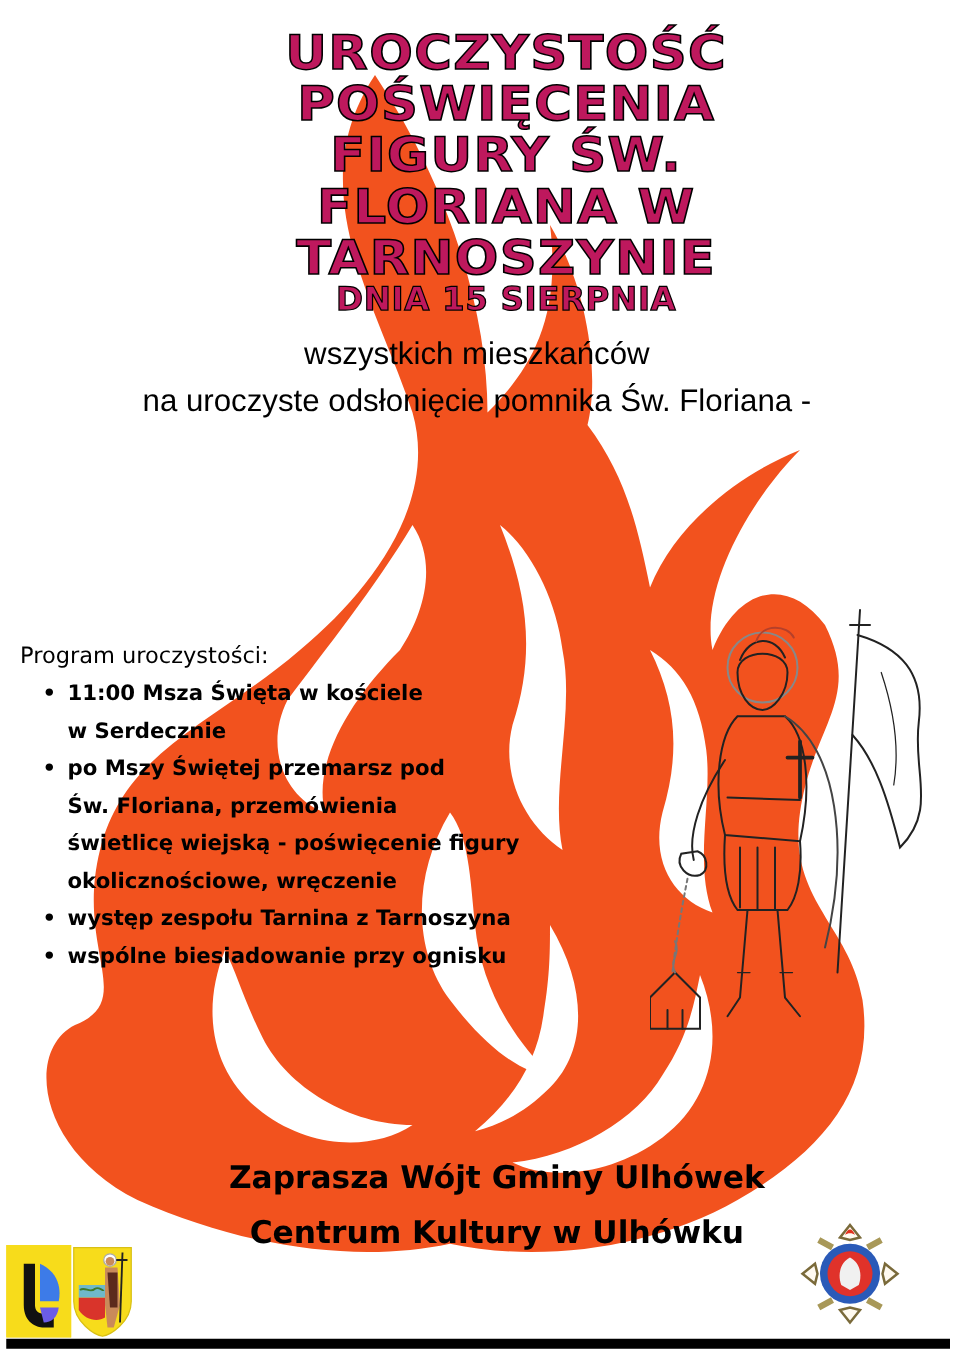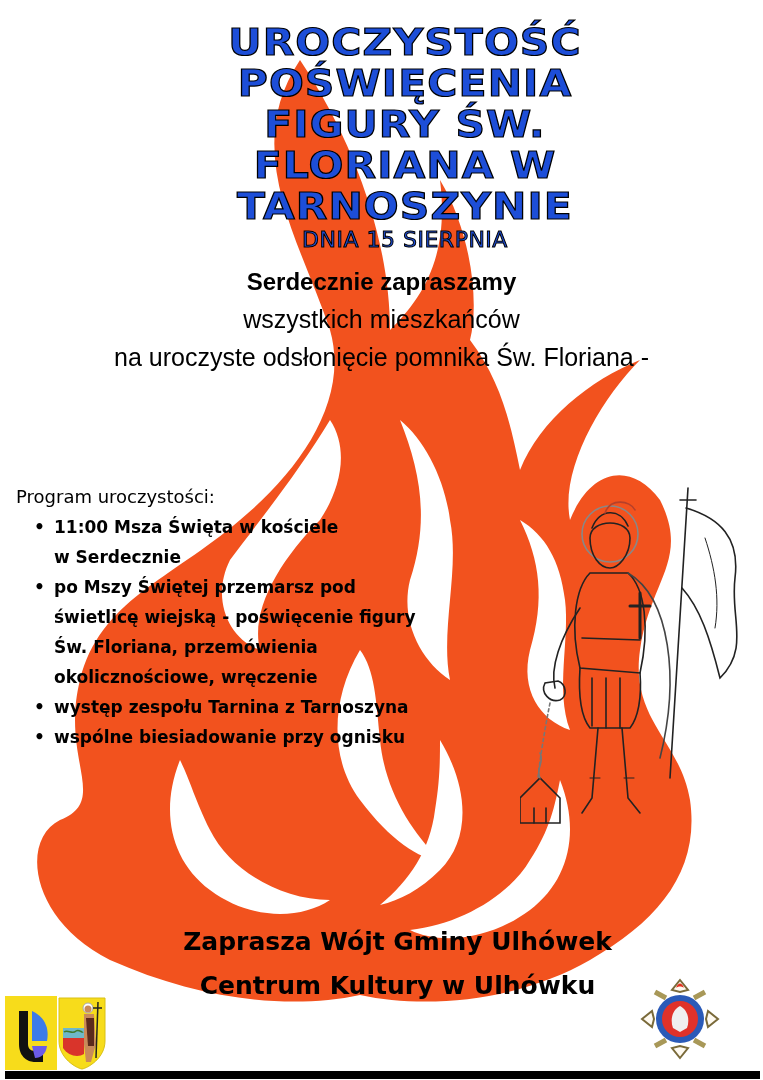--- a/index.html
+++ b/index.html
@@ -1,28 +1,28 @@
 <!DOCTYPE html>
 <html><head>
 <meta charset="utf-8">
 <style>
   html, body { margin:0; padding:0; }
   body { width:763px; height:1080px; background:#ffffff; position:relative; overflow:hidden; font-family:"DejaVu Sans", sans-serif; color:#000; }
   .flame { position:absolute; left:0; top:0; width:763px; height:1080px; z-index:0; }
   .layer { position:absolute; z-index:2; }
 
-  .title { left:150px; top:22px; width:510px; text-align:center; font-family:"DejaVu Sans", sans-serif; font-weight:900; color:#1d4ed8; }
+  .title { left:150px; top:22px; width:510px; text-align:center; font-family:"DejaVu Sans", sans-serif; font-weight:900; color:#be185d; }
   .title .line { display:block; font-size:38px; line-height:41px; letter-spacing:1px; transform:scaleX(1.08); font-weight:bold; -webkit-text-stroke:1.2px #000; }
-  .title .date { display:block; font-size:22px; line-height:26px; letter-spacing:0.5px; font-weight:normal; -webkit-text-stroke:1px #000; }
+  .title .date { display:block; font-size:26px; line-height:26px; letter-spacing:0.5px; font-weight:bold; -webkit-text-stroke:1px #000; }
 
   .invite { left:0; top:264px; width:763px; text-align:center; font-family:"Liberation Sans", sans-serif; }
   .invite .bold { display:block; font-weight:bold; font-size:24px; line-height:36px; }
   .invite .reg { display:block; font-size:25px; line-height:38px; }
 
-  .program { left:16px; top:482px; width:470px; font-family:"DejaVu Sans", sans-serif; font-weight:bold; font-size:17px; line-height:30px; }
+  .program { left:16px; top:510px; width:470px; font-family:"DejaVu Sans", sans-serif; font-weight:bold; font-size:17px; line-height:30px; }
   .program .heading { font-weight:normal; font-size:18px; }
   .program ul { margin:0; padding:0 0 0 38px; list-style:none; }
   .program li { position:relative; }
   .program li .bullet { position:absolute; left:-20px; top:0; }
   .program li span.l { display:block; white-space:nowrap; }
 
   .footer { left:16px; top:920px; width:763px; text-align:center; font-family:"DejaVu Sans", sans-serif; font-weight:bold; font-size:25px; line-height:44px; }
   .footer span { display:block; }
 
   .saint { left:520px; top:478px; width:240px; height:360px; }
@@ -58,38 +58,37 @@
 <div class="layer title">
   <span class="line">UROCZYSTOŚĆ</span>
   <span class="line">POŚWIĘCENIA</span>
   <span class="line">FIGURY ŚW.</span>
   <span class="line">FLORIANA W</span>
   <span class="line">TARNOSZYNIE</span>
   <span class="date">DNIA 15 SIERPNIA</span>
 </div>
 
 <div class="layer invite">
-  <span class="bold">Serdecznie zapraszamy</span>
   <span class="reg">wszystkich mieszkańców</span>
   <span class="reg">na uroczyste odsłonięcie pomnika Św. Floriana -</span>
 </div>
 
 <div class="layer program">
   <div class="heading">Program uroczystości:</div>
   <ul>
     <li>
       <span class="bullet">•</span>
       <span class="l">11:00 Msza Święta w kościele</span>
       <span class="l">w Serdecznie</span>
     </li>
     <li>
       <span class="bullet">•</span>
       <span class="l">po Mszy Świętej przemarsz pod</span>
+      <span class="l">Św. Floriana,  przemówienia</span>
       <span class="l">świetlicę wiejską - poświęcenie figury</span>
-      <span class="l">Św. Floriana,  przemówienia</span>
       <span class="l">okolicznościowe, wręczenie</span>
     </li>
     <li>
       <span class="bullet">•</span>
       <span class="l">występ zespołu Tarnina z Tarnoszyna</span>
     </li>
     <li>
       <span class="bullet">•</span>
       <span class="l">wspólne biesiadowanie przy ognisku</span>
     </li>

